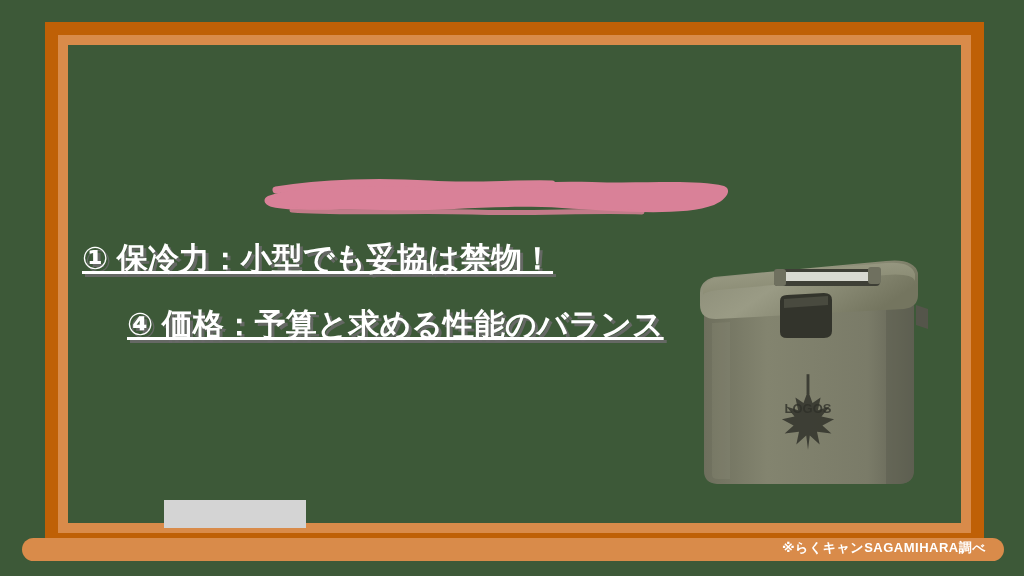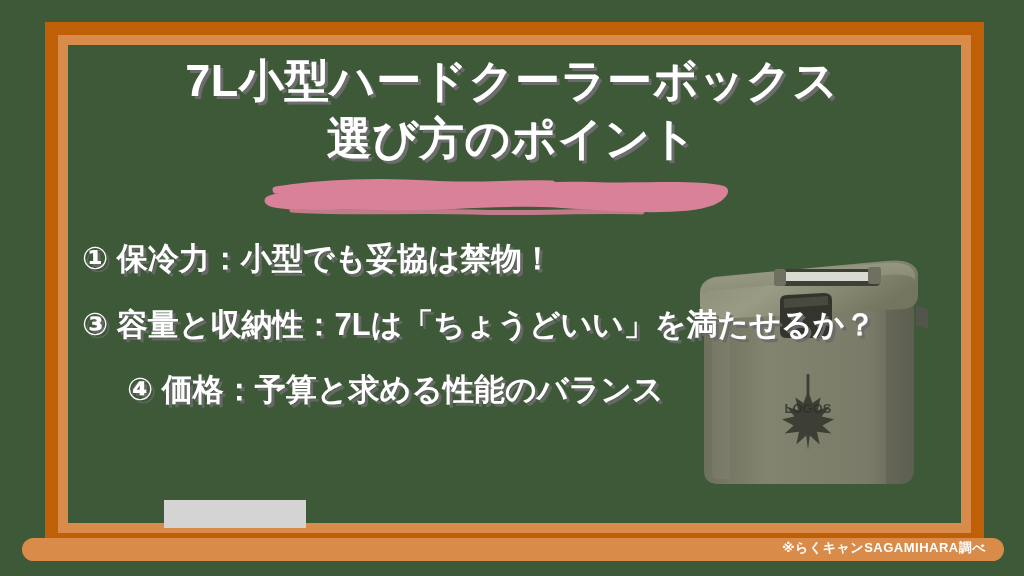--- a/index.html
+++ b/index.html
@@ -69,20 +69,21 @@
     position:absolute;left:82px;top:243px;right:60px;
     z-index:5;
   }
   .list-item{
     color:#ffffff;
     font-size:31px;font-weight:bold;
     line-height:1.05;
     margin-bottom:33px;
     white-space:nowrap;
     text-shadow:3px 3px 0 rgba(105,105,105,.9);
+    text-decoration:underline;
   }
   .list-item:last-child{margin-bottom:0;margin-left:45px;}
 
   
   .cooler{
     position:absolute;left:690px;top:243px;width:250px;height:258px;
     z-index:2;
   }
 </style>
 </head>
@@ -149,28 +150,23 @@
                L29,-2 L16,5 L26,14 L10,12 L13,26 L2,16
                L0,32 L-2,16 L-13,26 L-10,12 L-26,14 L-16,5
                L-29,-2 L-15,-5 L-24,-16 L-11,-12 L-14,-26 L-5,-20 Z" fill="#2f3029"></path>
       <rect x="-1.6" y="-52" width="3.2" height="22" fill="#2f3029"></rect>
     </g>
     <text x="118" y="170" font-family="Liberation Sans, sans-serif" font-size="13" font-weight="bold" fill="#2f3029" text-anchor="middle" opacity=".8">LOGOS</text>
 
     <path d="M22,80 L22,232 Q22,236 28,236 L40,236 L40,79 Z" fill="#9a9b84" opacity=".18"></path>
   </svg>
 
-  <div class="title">
-    <div>7L小型ハードクーラーボックス</div>
-    <div class="l2">選び方のポイント</div>
-  </div>
 
   <div class="list">
     <div class="list-item">① 保冷力：小型でも妥協は禁物！</div>
-    <div class="list-item">③ 容量と収納性：7Lは「ちょうどいい」を満たせるか？</div>
     <div class="list-item">④ 価格：予算と求める性能のバランス</div>
   </div>
 
   <div class="eraser"></div>
 
   <div class="ledge"></div>
 
   <div class="credit">※らくキャンSAGAMIHARA調べ</div>
 
 </div>

